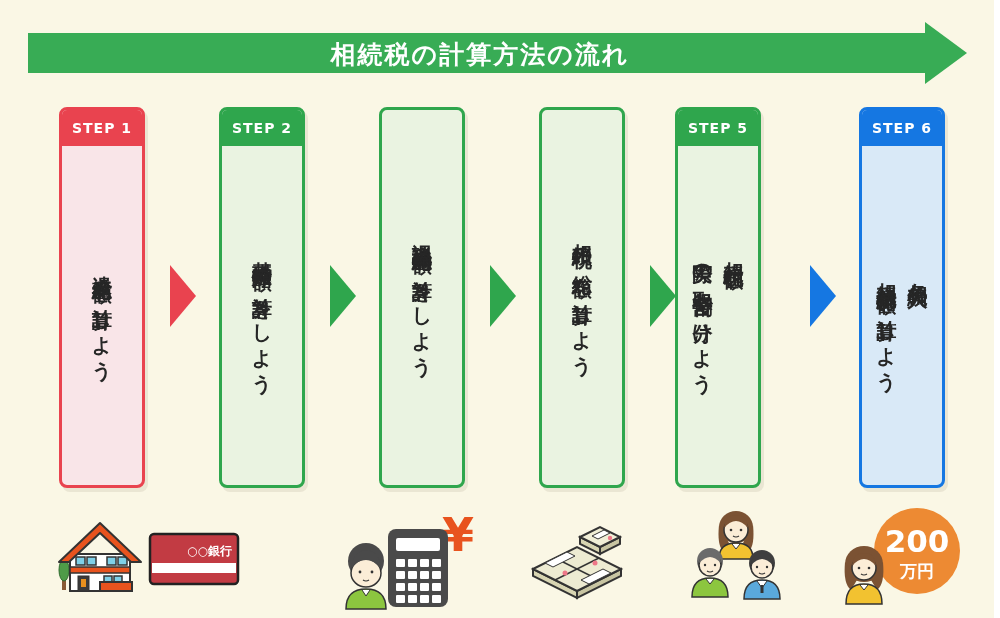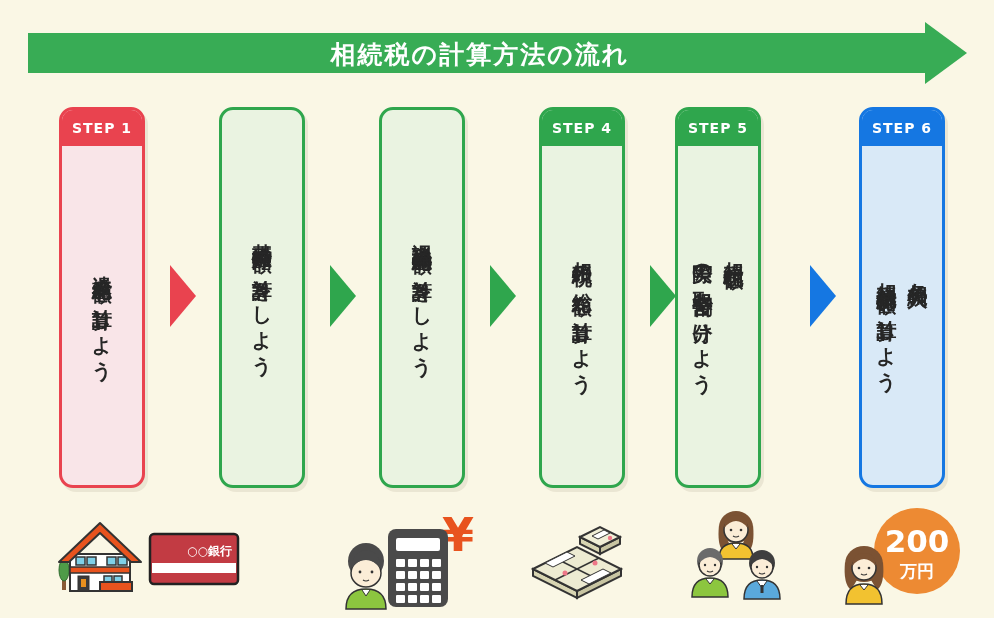--- a/index.html
+++ b/index.html
@@ -30,21 +30,21 @@
     position: absolute; left: 0; top: 38px; width: 960px;
     text-align: center;
     color: #ffffff; font-size: 25px; font-weight: bold;
     letter-spacing: 2px;
   }
 
   
   .card {
     position: absolute; top: 107px;
     width: 86px; height: 381px;
-    border: 3px solid; border-radius: 14px;
+    border: 3px solid; border-radius: 8px;
     overflow: hidden;
     box-shadow: 3px 4px 0 rgba(120,110,80,0.12);
     display: flex; flex-direction: column;
   }
   .card-header {
     height: 36px; flex: 0 0 36px;
     display: flex; align-items: center; justify-content: center;
     color: #fff; font-weight: bold; font-size: 14px; letter-spacing: 1px;
   }
   .card-body {
@@ -102,31 +102,31 @@
   <div class="banner-head"></div>
   <div class="banner-title">相続税の計算方法の流れ</div>
 
   <div class="card c1 theme-red">
     <div class="card-header">STEP 1</div>
     <div class="card-body">
       <div class="card-text">遺産総額を計算しよう</div>
     </div>
   </div>
   <div class="card c2 theme-green">
+    <div class="card-header">STEP 2</div>
     <div class="card-body">
       <div class="card-text">基礎控除額の計算をしよう</div>
     </div>
   </div>
   <div class="card c3 theme-green">
     <div class="card-body">
       <div class="card-text">課税遺産総額の計算をしよう</div>
     </div>
   </div>
   <div class="card c4 theme-green">
-    <div class="card-header">STEP 4</div>
     <div class="card-body">
       <div class="card-text">相続税の総額を計算しよう</div>
     </div>
   </div>
   <div class="card c5 theme-green">
     <div class="card-header">STEP 5</div>
     <div class="card-body">
       <div class="card-text">相続税額を
 実際の取得割合で分けよう</div>
     </div>

